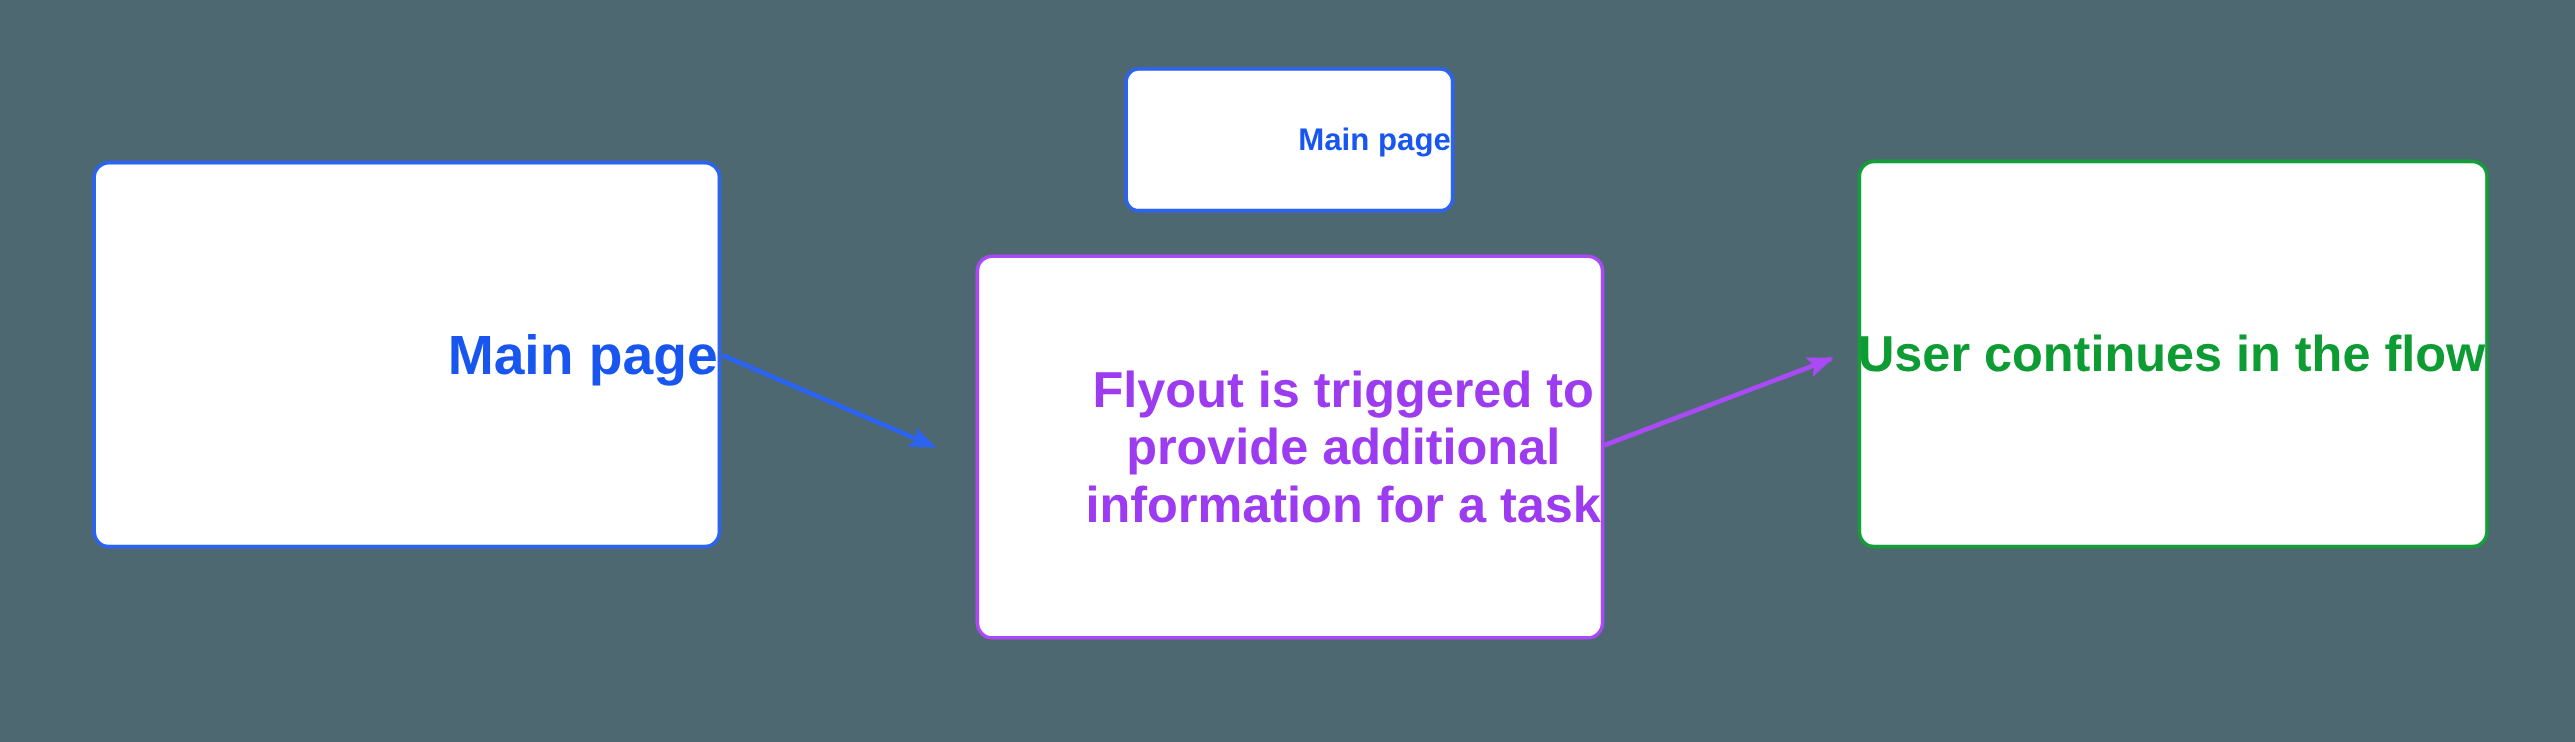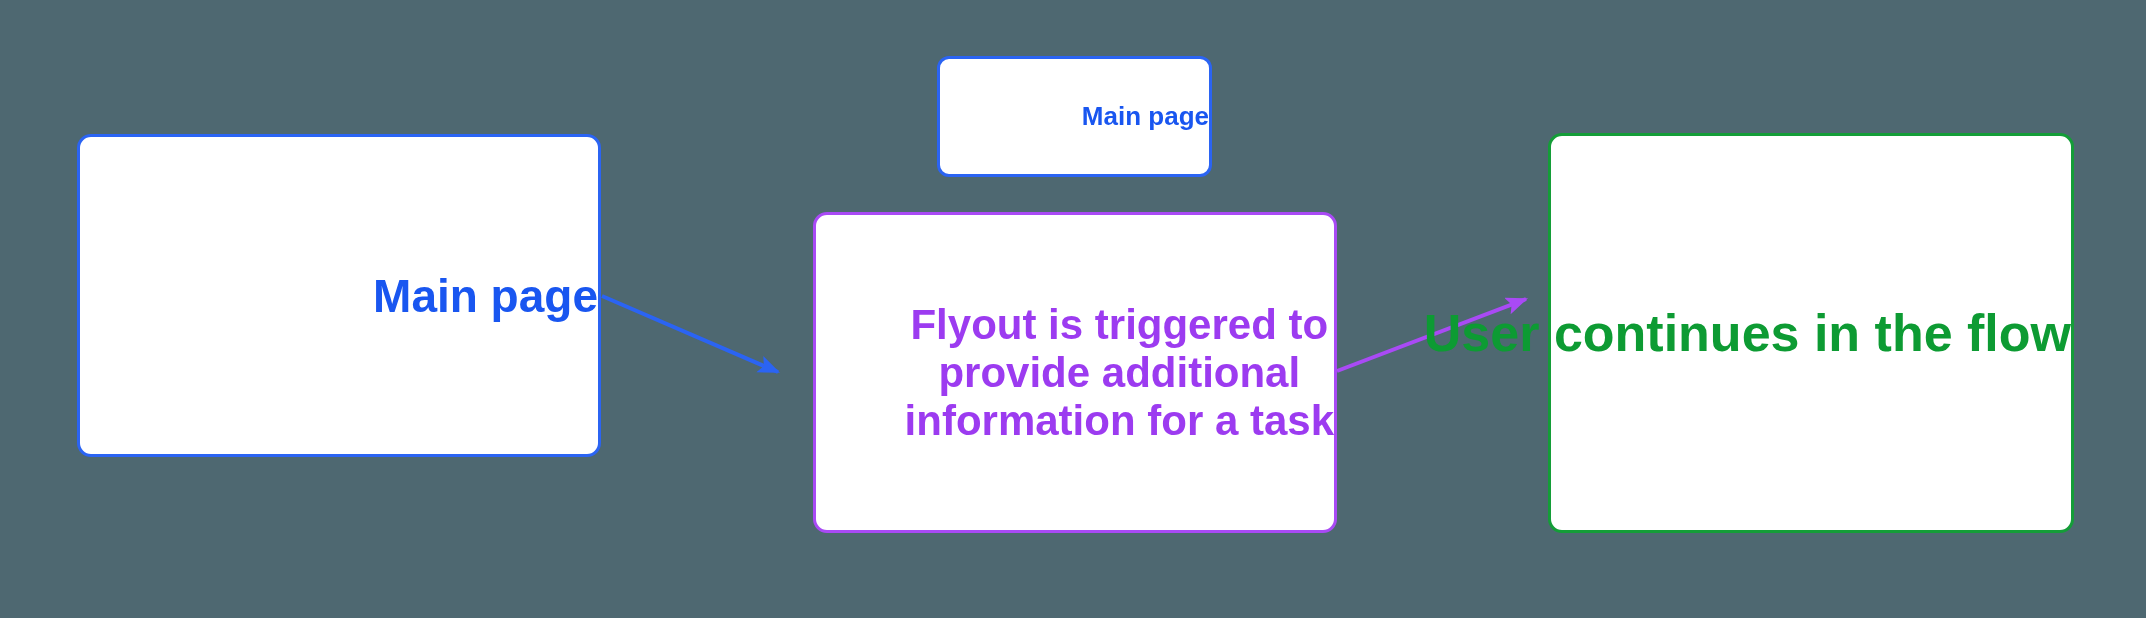--- a/index.html
+++ b/index.html
@@ -45,24 +45,24 @@
   }
   .node-middle{
     left:813px; top:212px; width:524px; height:321px;
     border:3px solid var(--purple-border);
     color:var(--purple-text);
     font-size:42px;
     line-height:48px;
   }
   .node-middle .label{white-space:pre-line;}
   .node-right{
-    left:1548px; top:133px; width:526px; height:400px;
+    left:1548px; top:133px; width:526px; height:324px;
     border:3px solid var(--green-border);
     color:var(--green-text);
-    font-size:52px;
+    font-size:42px;
   }
   .node-right .label{white-space:nowrap;}
   #connectors{
     position:absolute;
     left:0; top:0;
     width:2146px; height:618px;
     pointer-events:none;
   }
 </style>
 </head>

